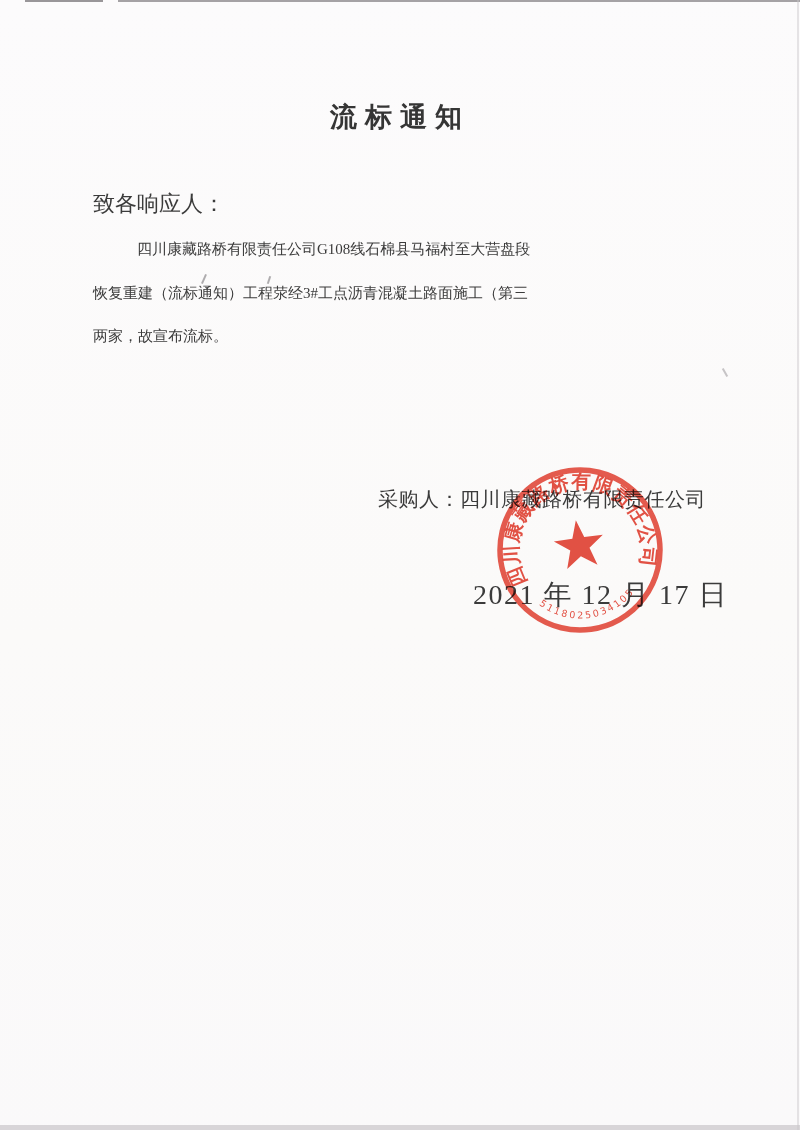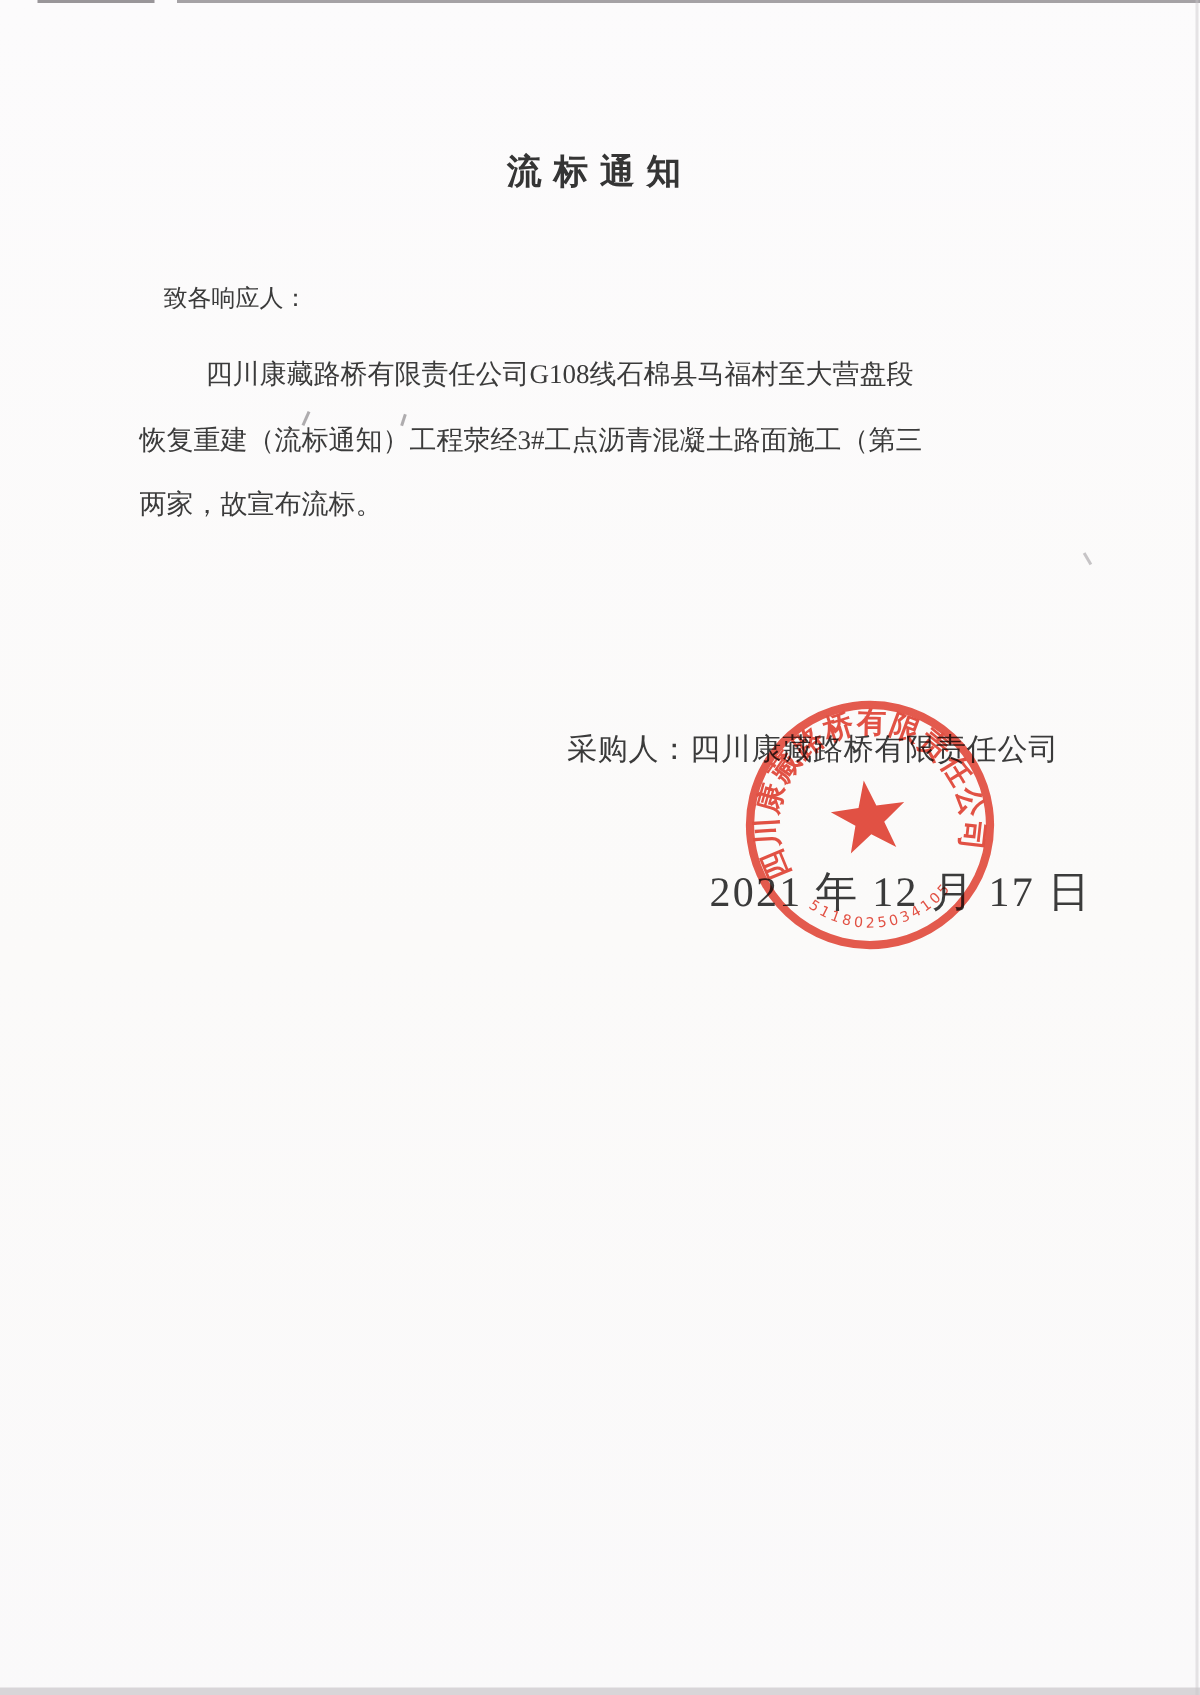--- a/index.html
+++ b/index.html
@@ -18,39 +18,38 @@
     height: 1130px;
     background: linear-gradient(178deg, #fcfbfc 0%, #fbfaf9 55%, #faf9fa 100%);
     color: #3a3a3a;
   }
   .doc-title {
     position: absolute;
     top: 99px;
     left: 0;
     width: 100%;
     text-align: center;
-    font-size: 23px;
+    font-size: 27px;
     font-weight: bold;
     letter-spacing: 8px;
     color: #353535;
   }
   .salutation {
     position: absolute;
     top: 189px;
     left: 93px;
-    font-size: 16px;
+    font-size: 22px;
     color: #3b3b3b;
-    margin-left: 16px;
   }
   .body-block {
     position: absolute;
     top: 228px;
     left: 93px;
     width: 625px;
-    font-size: 18px;
+    font-size: 15px;
     line-height: 43.5px;
     color: #3b3b3b;
   }
   .body-line { white-space: nowrap; }
   .body-line.indent { text-indent: 44px; }
   .buyer-line {
     position: absolute;
     top: 486px;
     left: 378px;
     font-size: 20px;

